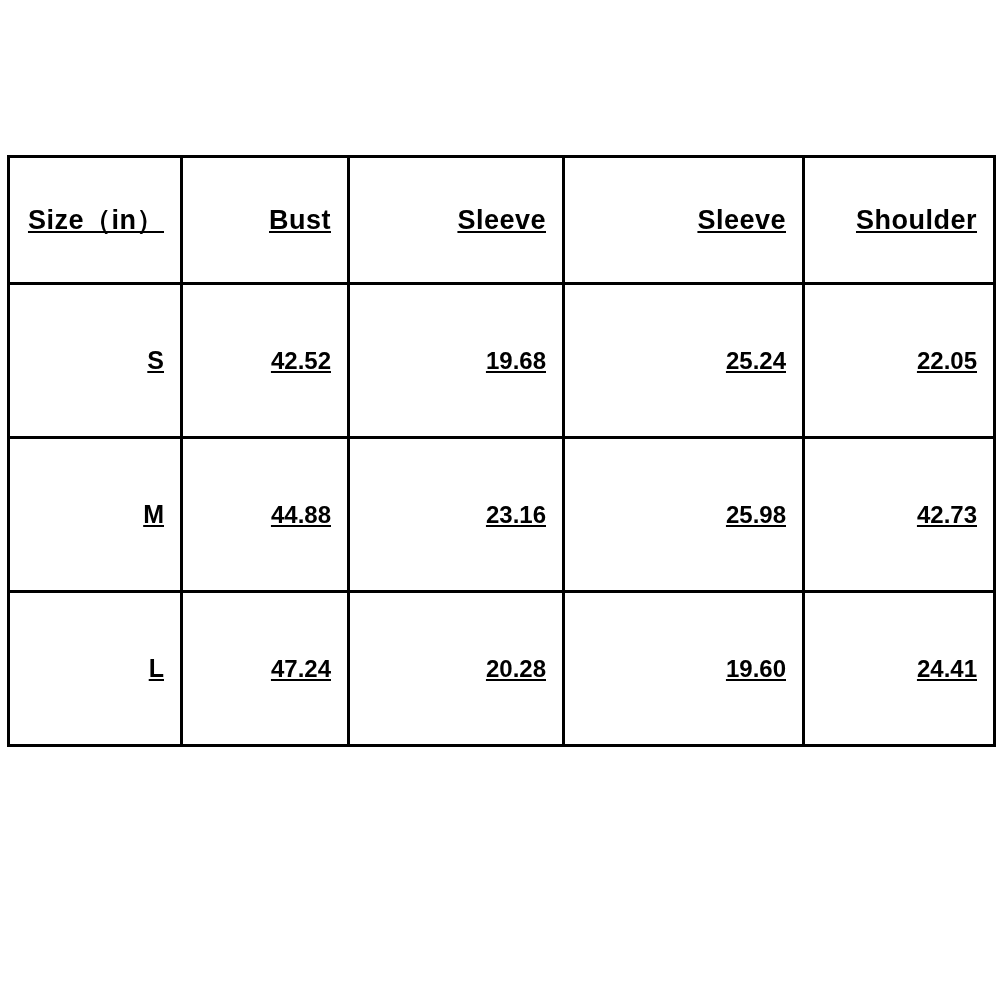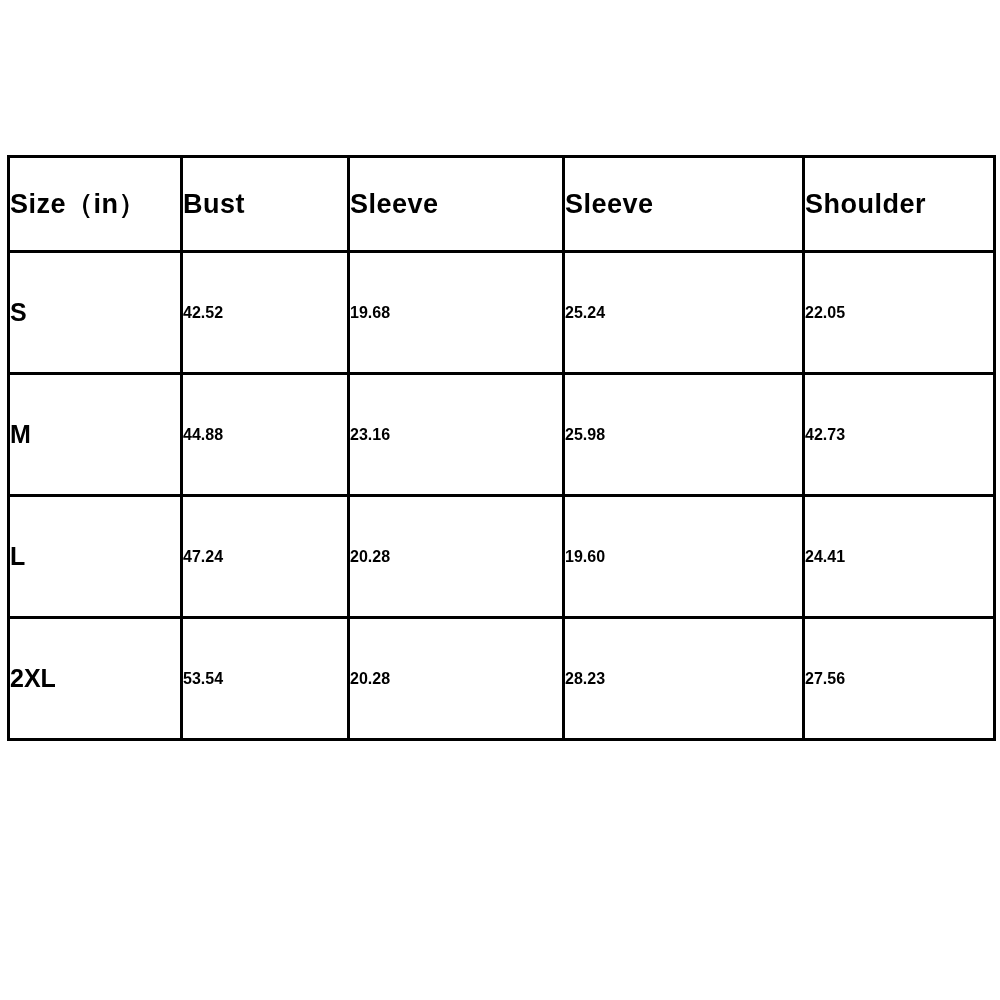--- a/index.html
+++ b/index.html
@@ -30,34 +30,35 @@
     width: 986px;
   }
   table.size-chart {
     border-collapse: collapse;
     width: 986px;
     table-layout: fixed;
   }
   table.size-chart td,
   table.size-chart th {
     border: 3px solid #000000;
-    text-align: left;
+    text-align: right;
     vertical-align: middle;
     font-weight: bold;
     color: #000000;
-    padding: 0;
+    padding: 16px;
+    text-decoration: underline;
   }
   table.size-chart thead th {
     height: 92px;
     font-size: 27px;
     letter-spacing: 0.5px;
   }
   table.size-chart tbody td {
     height: 119px;
-    font-size: 16px;
+    font-size: 24px;
   }
   table.size-chart tbody td.size-col {
     font-size: 25px;
   }
   
   col.c0 { width: 173px; }
   col.c1 { width: 167px; }
   col.c2 { width: 215px; }
   col.c3 { width: 240px; }
   col.c4 { width: 191px; }
@@ -99,23 +100,16 @@
           <td>25.98</td>
           <td>42.73</td>
         </tr>
         <tr>
           <td class="size-col">L</td>
           <td>47.24</td>
           <td>20.28</td>
           <td>19.60</td>
           <td>24.41</td>
         </tr>
-        <tr>
-          <td class="size-col">2XL</td>
-          <td>53.54</td>
-          <td>20.28</td>
-          <td>28.23</td>
-          <td>27.56</td>
-        </tr>
       </tbody>
     </table>
   </div>
 </div>
 
 </body></html>

